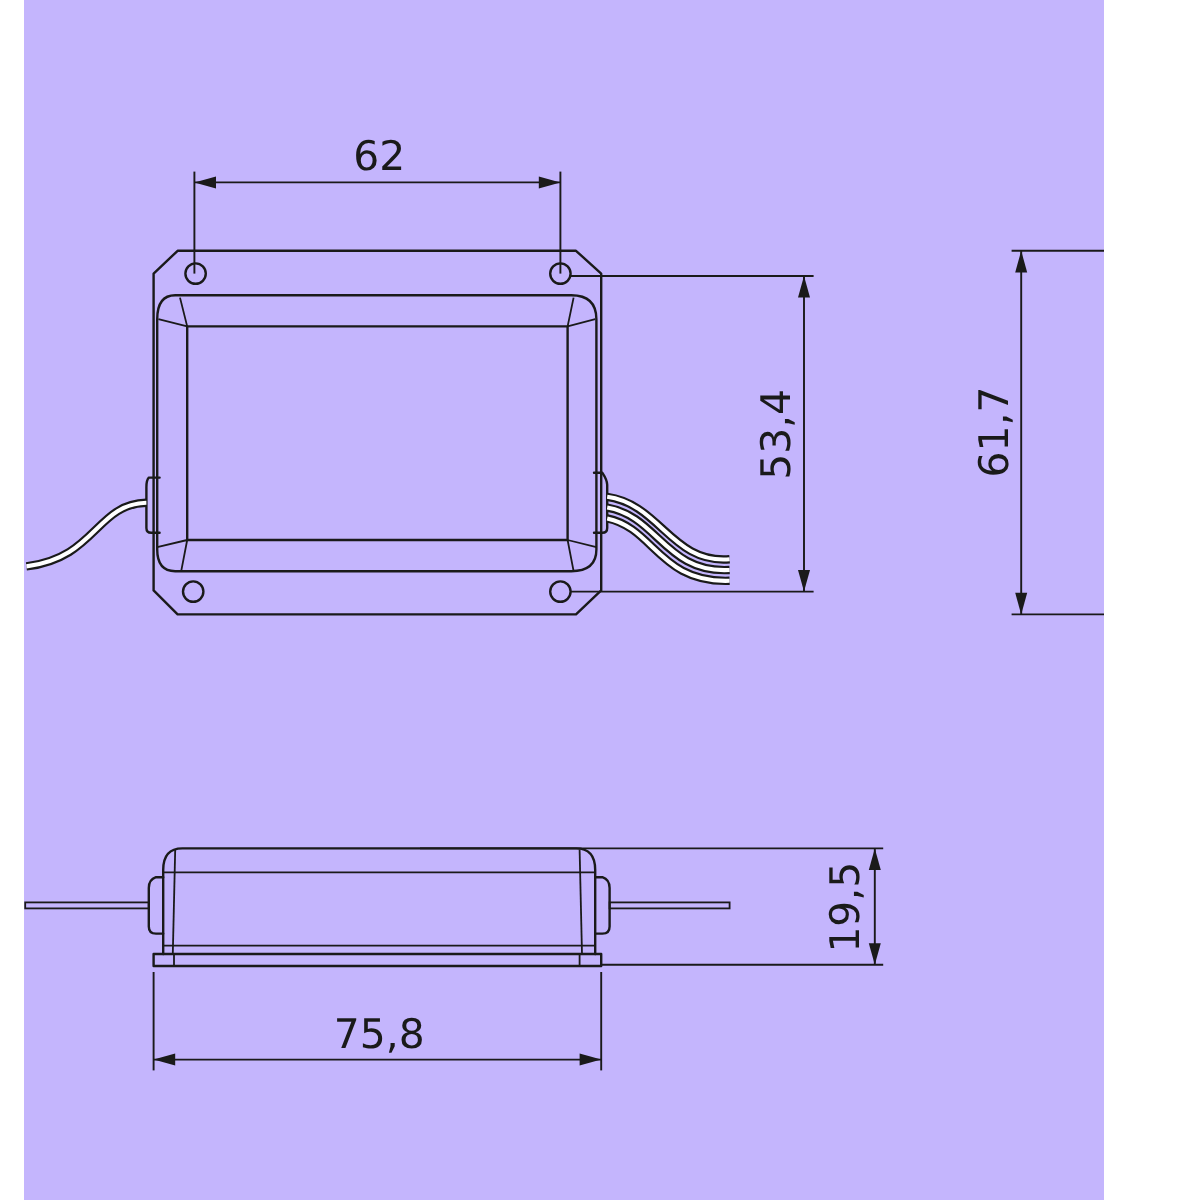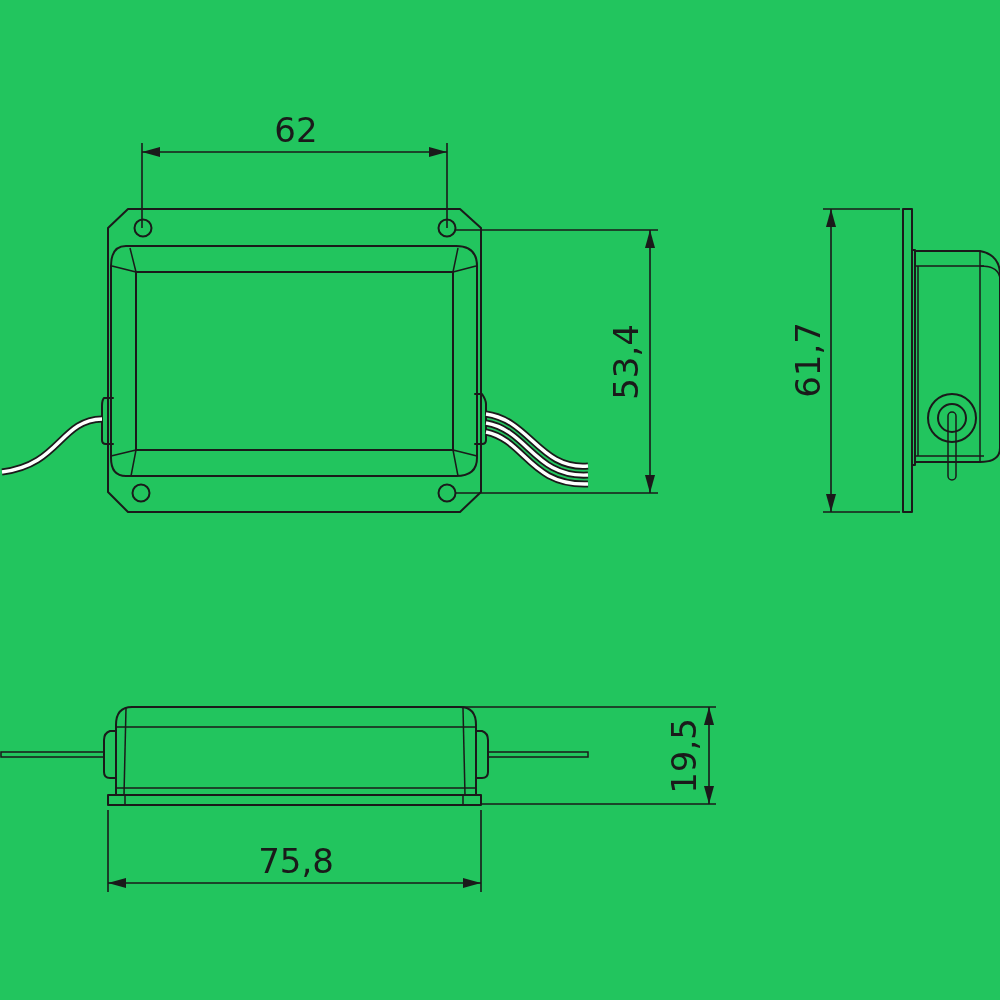--- a/index.html
+++ b/index.html
@@ -1,16 +1,16 @@
 <!DOCTYPE html>
 <html><head>
 <meta charset="utf-8">
 <style>
   html, body { margin: 0; padding: 0; background: #ffffff; }
-  #canvas { position: relative; width: 1000px; height: 1000px; background: #22c55e; overflow: hidden; }
+  #canvas { position: relative; width: 900px; height: 1000px; background: #c4b5fd; overflow: hidden; margin-left: 20px; }
   svg { position: absolute; left: 0; top: 0; }
   .ln { fill: none; stroke: #1a1a1a; stroke-width: 2; stroke-linejoin: round; stroke-linecap: round; }
   .thin { fill: none; stroke: #1a1a1a; stroke-width: 1.5; }
   .dim { fill: none; stroke: #1a1a1a; stroke-width: 1.6; }
   .arrow { fill: #1a1a1a; stroke: none; }
   .dimtext { font-family: "DejaVu Sans", sans-serif; font-size: 34px; fill: #1a1a1a; }
   .wire { fill: none; stroke: #1a1a1a; stroke-width: 7; stroke-linecap: butt; }
   .wire-in { fill: none; stroke: #ffffff; stroke-width: 3.4; stroke-linecap: butt; }
 </style>
 </head>

